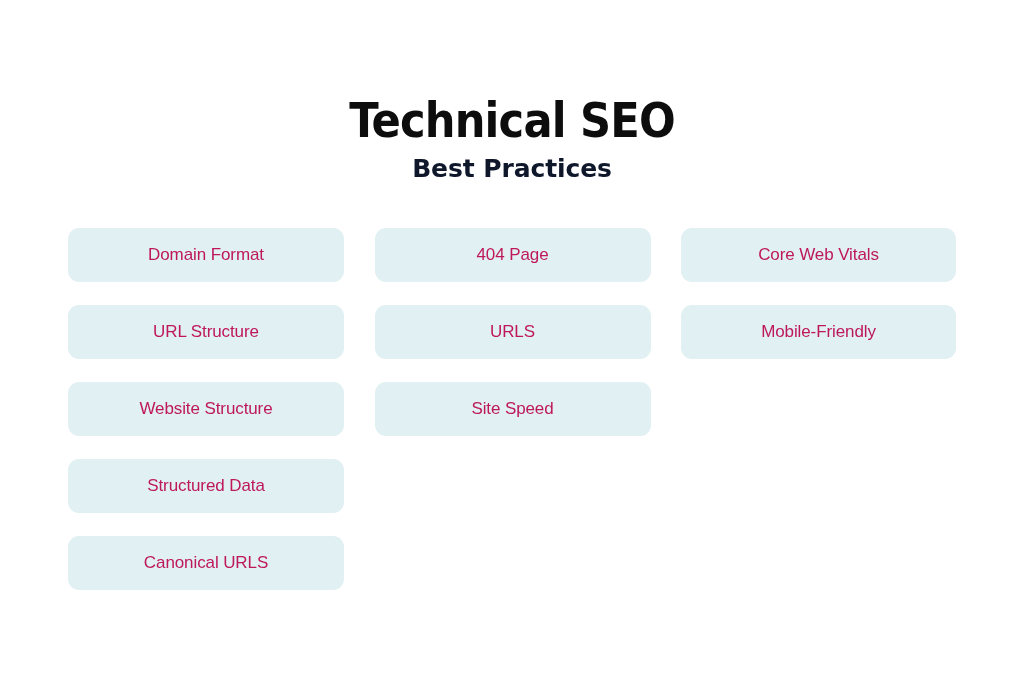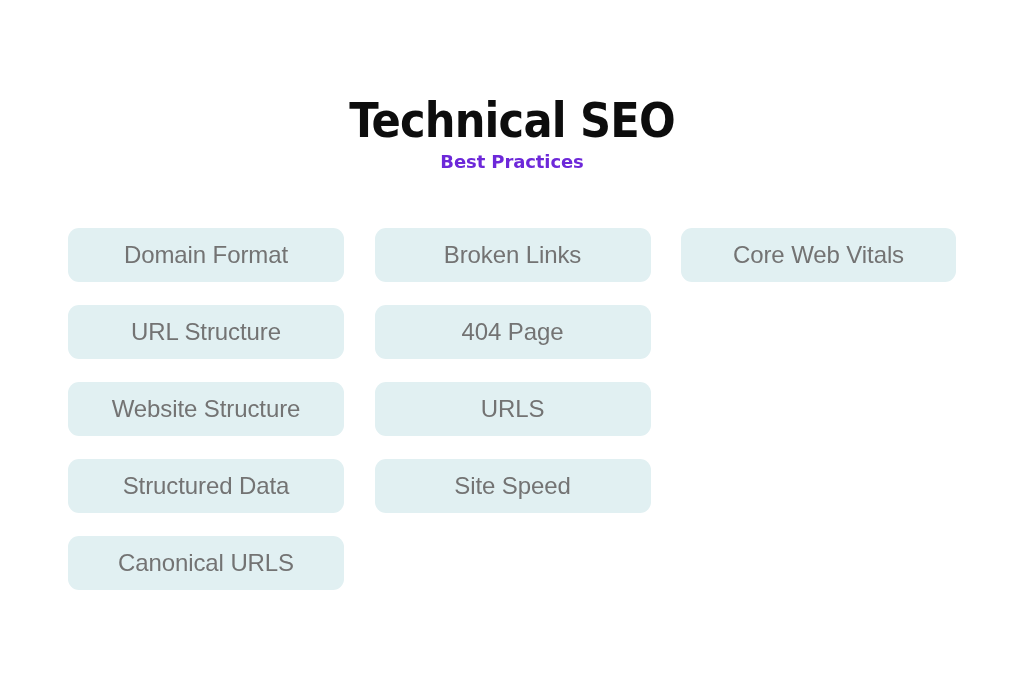--- a/index.html
+++ b/index.html
@@ -39,26 +39,26 @@
     font-size: 48px;
     line-height: 54px;
     font-weight: 900;
     letter-spacing: -0.8px;
     color: #0d0d0d;
     font-family: "DejaVu Sans", "Liberation Sans", sans-serif;
     font-stretch: condensed;
   }
 
   .subtitle {
-    margin-top: 2px;
-    font-size: 18px;
+    margin-top: 9px;
+    font-size: 25px;
     line-height: 26px;
     font-weight: 700;
     letter-spacing: -0.1px;
-    color: #6d28d9;
+    color: #0f172a;
     font-family: "DejaVu Sans", "Liberation Sans", sans-serif;
   }
 
   
   .columns {
     position: absolute;
     left: 68px;
     top: 228px;
     width: 888px;
     display: flex;
@@ -84,25 +84,25 @@
     border-radius: 11px;
     background: #e1f0f2;
     display: flex;
     align-items: center;
     justify-content: center;
     text-align: center;
     padding: 0 10px;
   }
 
   .pill-label {
-    font-size: 24px;
+    font-size: 17px;
     line-height: 24px;
     font-weight: 400;
     letter-spacing: -0.1px;
-    color: #737373;
+    color: #be185d;
     white-space: nowrap;
   }
 </style>
 </head>
 <body>
 
 <div class="page">
 
   <div class="header">
     <div class="title">Technical SEO</div>
@@ -124,34 +124,34 @@
       <div class="pill">
         <span class="pill-label">Structured Data</span>
       </div>
       <div class="pill">
         <span class="pill-label">Canonical URLS</span>
       </div>
     </div>
 
     <div class="column col-middle">
       <div class="pill">
-        <span class="pill-label">Broken Links</span>
-      </div>
-      <div class="pill">
         <span class="pill-label">404 Page</span>
       </div>
       <div class="pill">
         <span class="pill-label">URLS</span>
       </div>
       <div class="pill">
         <span class="pill-label">Site Speed</span>
       </div>
     </div>
 
     <div class="column col-right">
       <div class="pill">
         <span class="pill-label">Core Web Vitals</span>
       </div>
+      <div class="pill">
+        <span class="pill-label">Mobile-Friendly</span>
+      </div>
     </div>
 
   </div>
 
 </div>
 
 </body></html>

